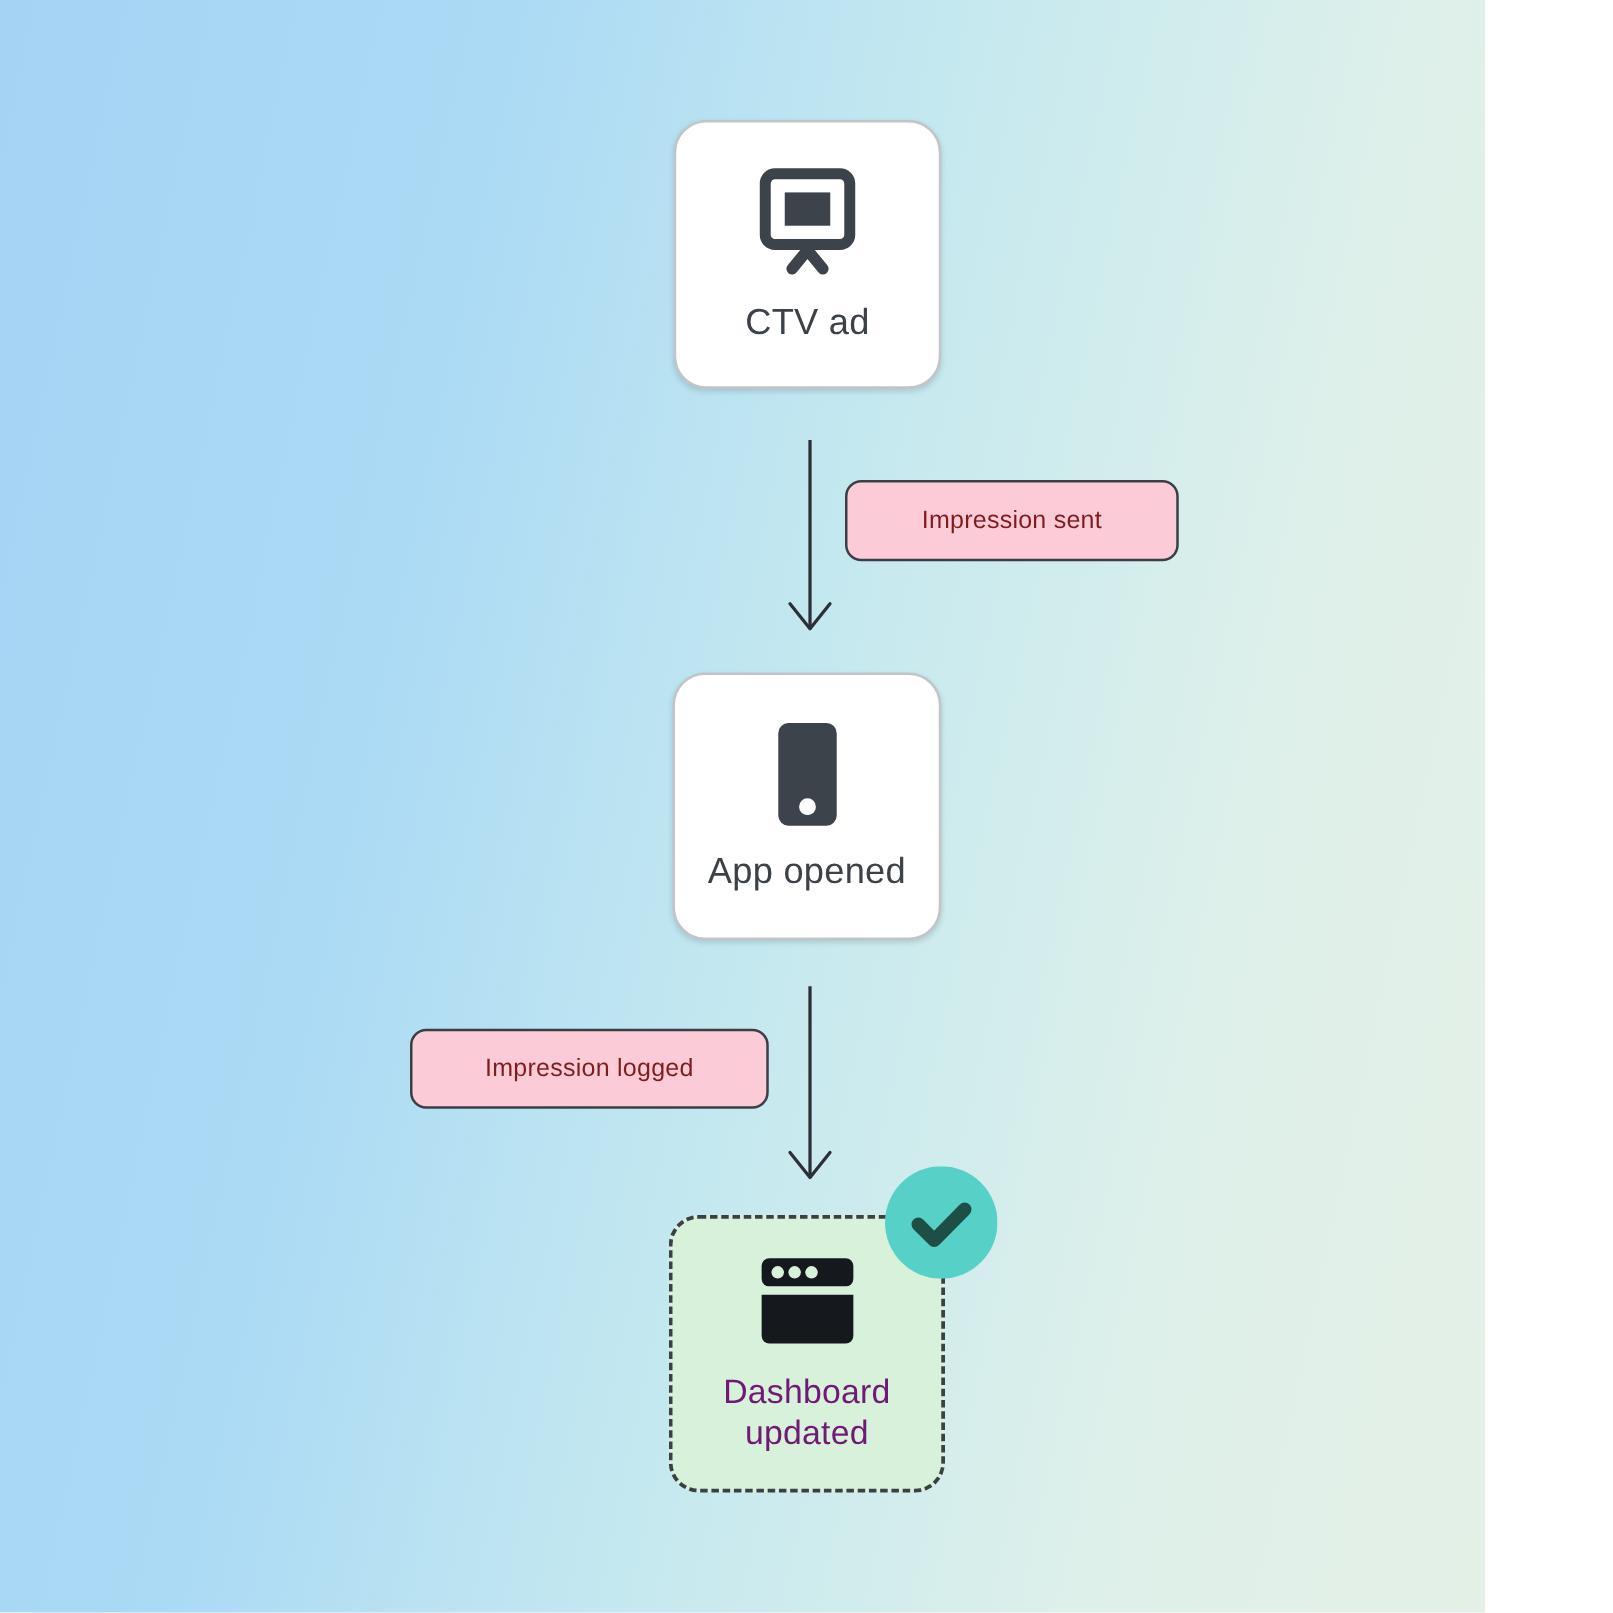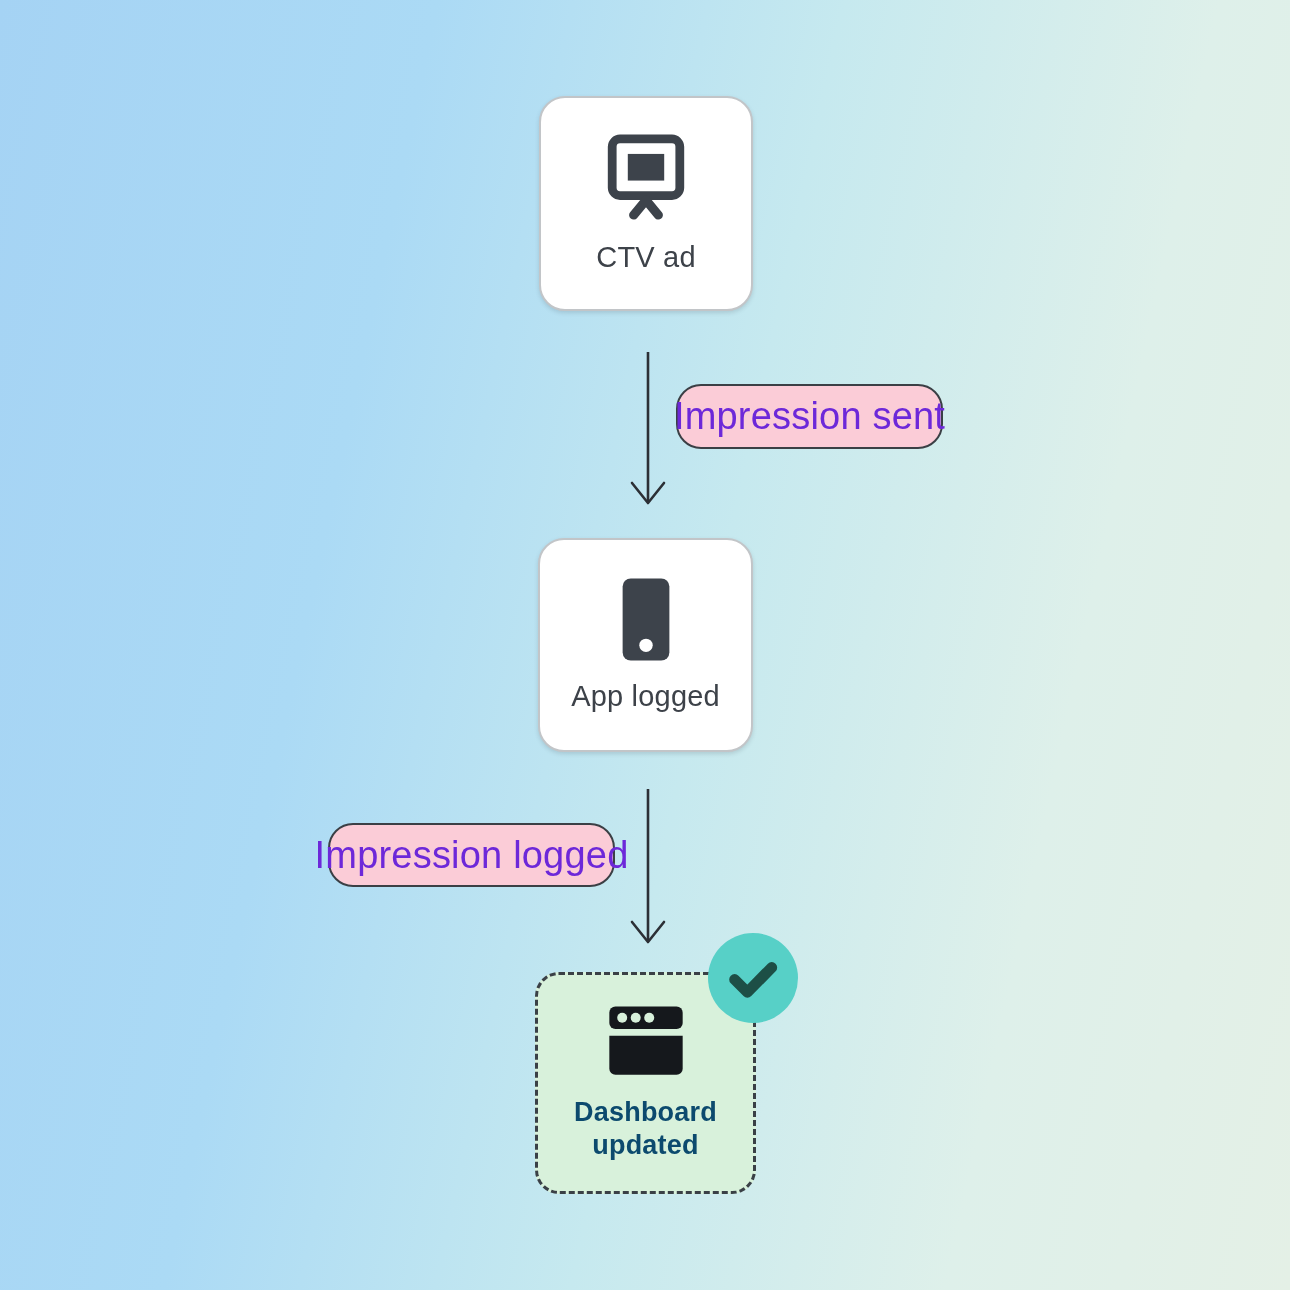--- a/index.html
+++ b/index.html
@@ -1,19 +1,19 @@
 <!DOCTYPE html>
 <html><head>
 <meta charset="utf-8">
 <style>
   html,body{margin:0;padding:0;}
   body{font-family:"Liberation Sans","DejaVu Sans",sans-serif;}
   .canvas{
     position:relative;
-    width:1290px;height:1290px;
+    width:1188px;height:1290px;
     overflow:hidden;
     background:
       linear-gradient(102deg,#a5d3f4 0%,#abdaf5 28%,#c6e9ef 54%,#def0ea 78%,#e4f0e6 100%);
   }
   
   .node{
     position:absolute;
     background:#ffffff;
     border:2px solid #c2c5c8;
     border-radius:26px;
@@ -32,31 +32,31 @@
   #node-dashboard{
     position:absolute;left:535px;top:972px;width:221px;height:222px;
     background:#d8f1db;
     border:3px dashed #3a4046;
     border-radius:24px;
     display:flex;flex-direction:column;
     align-items:center;justify-content:center;gap:14px;
     box-sizing:border-box;box-shadow:none;
   }
   #node-dashboard .node-label{
-    font-size:27px;font-weight:700;color:#0c4a6e;
+    font-size:27px;font-weight:400;color:#701a75;
     white-space:normal;width:160px;line-height:1.22;text-align:center;
   }
   
   .edge-badge{
     position:absolute;
     display:flex;align-items:center;justify-content:center;
     background:#fbccd7;
     border:2.5px solid #3b3f45;
-    border-radius:25px;
-    font-size:38px;color:#6d28d9;letter-spacing:.2px;
+    border-radius:13px;
+    font-size:20px;color:#7f1d1d;letter-spacing:.2px;
     box-sizing:border-box;white-space:nowrap;
   }
   #badge-impression{left:676px;top:384px;width:267px;height:65px;}
   #badge-attribution{left:328px;top:823px;width:287px;height:64px;}
   .arrow{position:absolute;}
   #arrow-1{left:626px;top:350px;}
   #arrow-2{left:626px;top:787px;}
   #status-check{position:absolute;left:708px;top:933px;width:90px;height:90px;}
   .icon{display:block;}
 </style>
@@ -83,21 +83,21 @@
 
   <div class="edge-badge" id="badge-impression">Impression sent</div>
 
   <div class="node" id="node-app">
     <span class="icon">
       <svg width="50" height="85" viewBox="0 0 14 24" fill="none">
         <rect x="0.4" y="0.4" width="13.2" height="23.2" rx="2.3" fill="#3d434b"></rect>
         <circle cx="7" cy="19.3" r="1.9" fill="#ffffff"></circle>
       </svg>
     </span>
-    <div class="node-label">App logged</div>
+    <div class="node-label">App opened</div>
   </div>
 
   <svg class="arrow" id="arrow-2" width="44" height="160" viewBox="0 0 44 160">
     <line x1="22" y1="2" x2="22" y2="153" stroke="#2c3036" stroke-width="2.6"></line>
     <path d="M6 135 L22 155 L38 135" stroke="#2c3036" stroke-width="2.6" fill="none" stroke-linecap="round" stroke-linejoin="round"></path>
   </svg>
 
   <div class="edge-badge" id="badge-attribution">Impression logged</div>
 
   <div id="node-dashboard">

